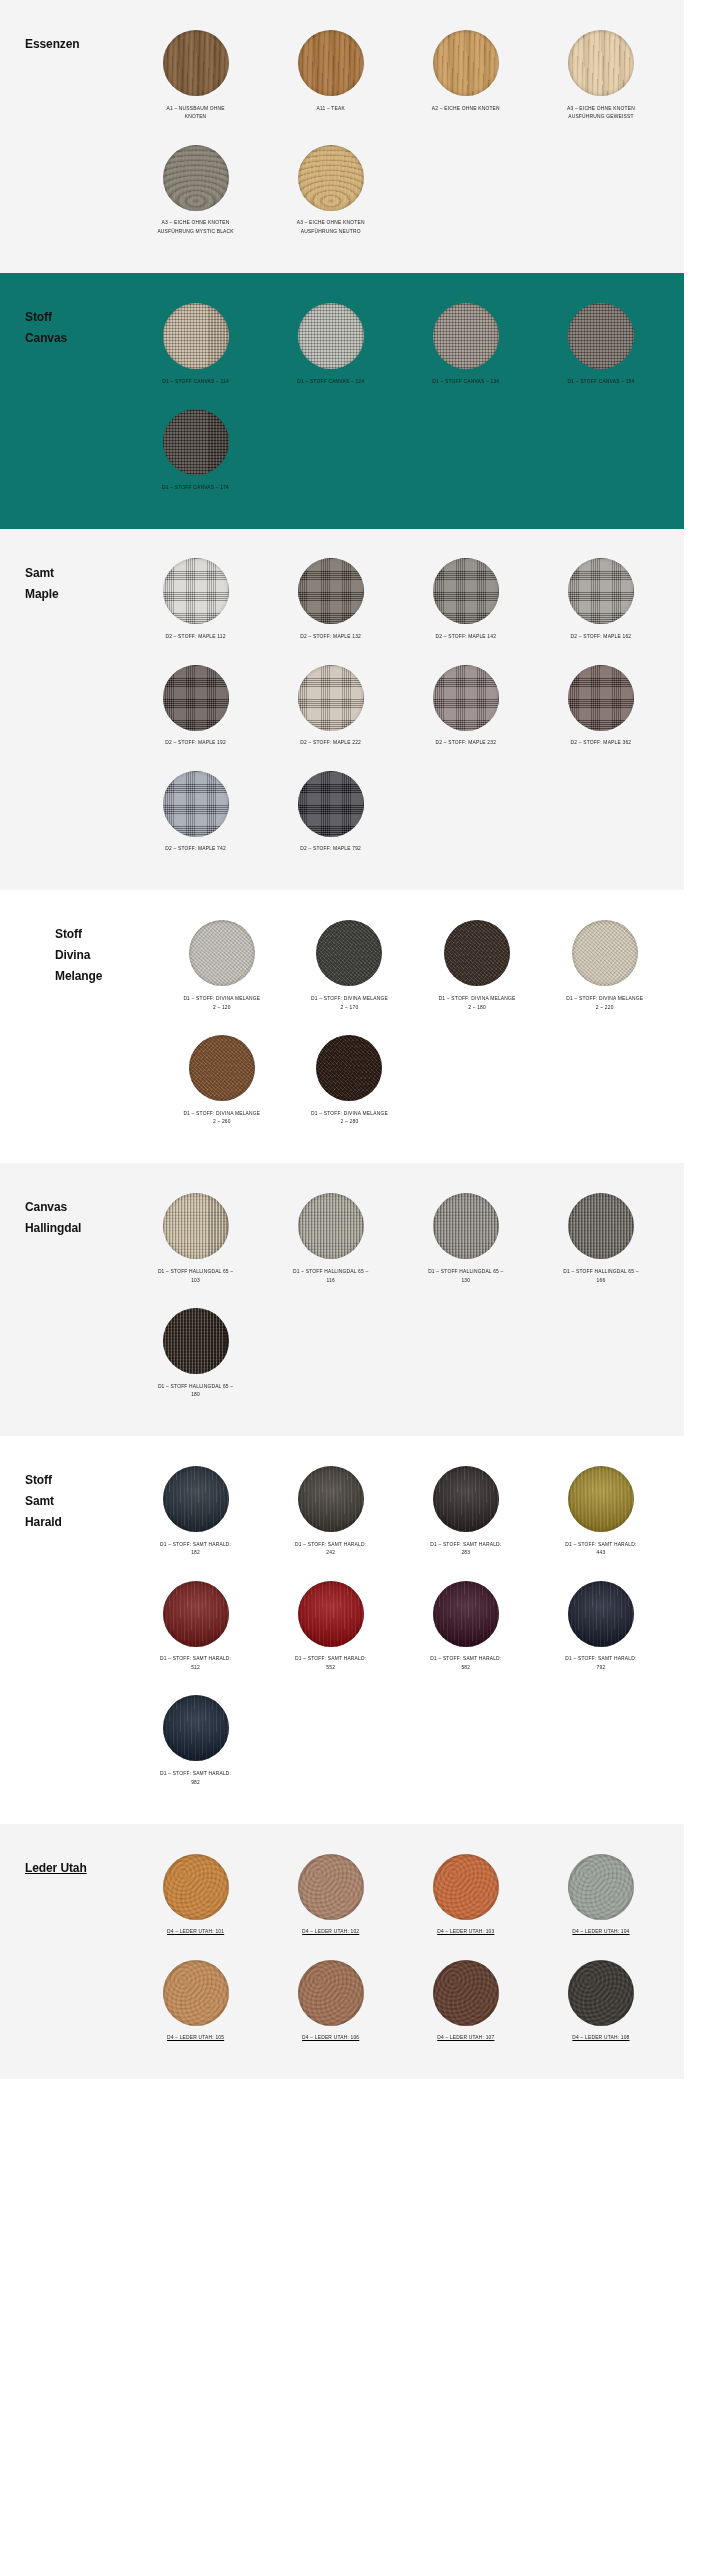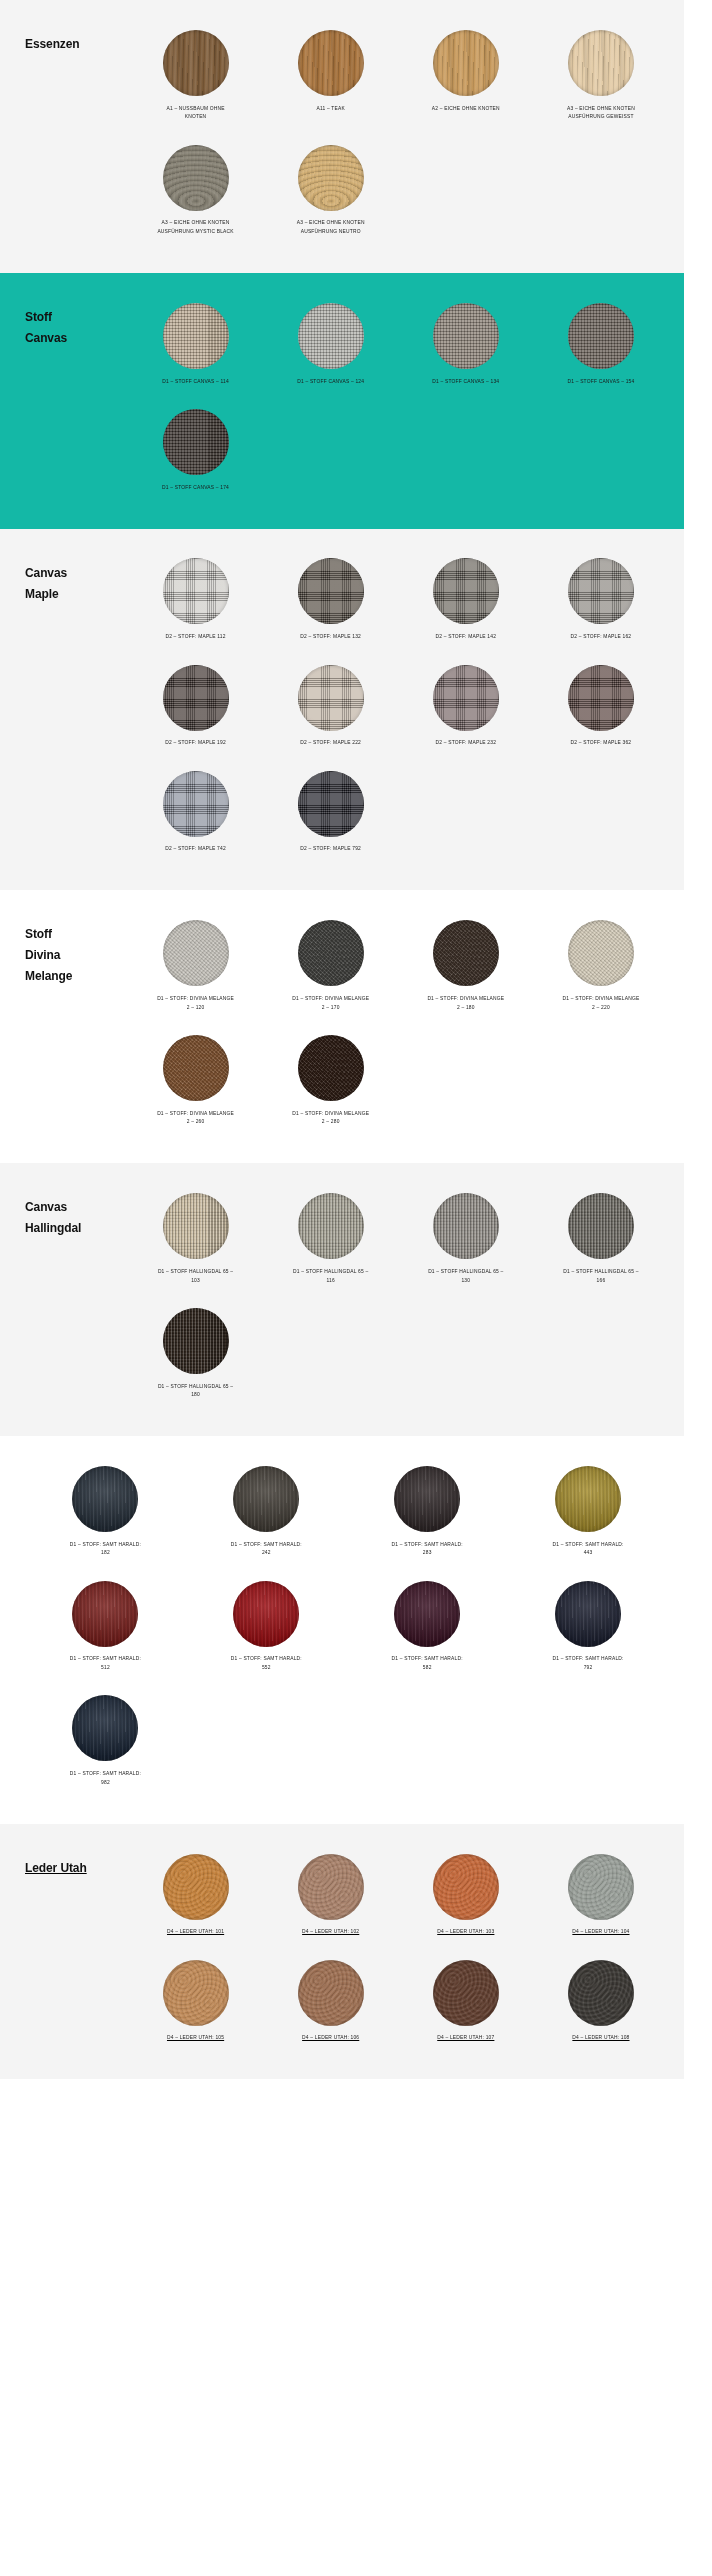--- a/index.html
+++ b/index.html
@@ -157,21 +157,21 @@
           </div>
           <div class="swatch">
             <div class="swatch-disc" style="background: rgb(216, 180, 120);">
               <div class="tex tex-wood-ring"></div>
             </div>
             <div class="swatch-label">A3 – EICHE OHNE KNOTEN AUSFÜHRUNG NEUTRO</div>
           </div>
         </div>
       </div>
     </section>
-    <section class="section bg-white" style="background: #14b8a6;">
+    <section class="section bg-white" style="background: #0f766e;">
       <div class="section-inner">
         <h2 class="section-title">Stoff Canvas</h2>
         <div class="swatch-grid">
           <div class="swatch">
             <div class="swatch-disc" style="background: rgb(191, 174, 150);">
               <div class="tex tex-weave"></div>
             </div>
             <div class="swatch-label">D1 – STOFF CANVAS – 114</div>
           </div>
           <div class="swatch">
@@ -196,21 +196,21 @@
             <div class="swatch-disc" style="background: rgb(58, 50, 45);">
               <div class="tex tex-weave"></div>
             </div>
             <div class="swatch-label">D1 – STOFF CANVAS – 174</div>
           </div>
         </div>
       </div>
     </section>
     <section class="section bg-grey" style="background: rgb(244, 244, 244);">
       <div class="section-inner">
-        <h2 class="section-title">Canvas Maple</h2>
+        <h2 class="section-title">Samt Maple</h2>
         <div class="swatch-grid">
           <div class="swatch">
             <div class="swatch-disc" style="background: rgb(207, 205, 201);">
               <div class="tex tex-weave-coarse"></div>
             </div>
             <div class="swatch-label">D2 – STOFF: MAPLE 112</div>
           </div>
           <div class="swatch">
             <div class="swatch-disc" style="background: rgb(90, 82, 72);">
               <div class="tex tex-weave-coarse"></div>
@@ -261,21 +261,21 @@
           </div>
           <div class="swatch">
             <div class="swatch-disc" style="background: rgb(35, 35, 43);">
               <div class="tex tex-weave-coarse"></div>
             </div>
             <div class="swatch-label">D2 – STOFF: MAPLE 792</div>
           </div>
         </div>
       </div>
     </section>
-    <section class="section bg-white" style="background: rgb(255, 255, 255);">
+    <section class="section bg-white" style="background: rgb(255, 255, 255); padding-left: 30px;">
       <div class="section-inner">
         <h2 class="section-title">Stoff Divina Melange</h2>
         <div class="swatch-grid">
           <div class="swatch">
             <div class="swatch-disc" style="background: rgb(201, 198, 191);">
               <div class="tex tex-melange"></div>
             </div>
             <div class="swatch-label">D1 – STOFF: DIVINA MELANGE 2 – 120</div>
           </div>
           <div class="swatch">
@@ -343,20 +343,21 @@
             <div class="swatch-disc" style="background: rgb(46, 36, 28);">
               <div class="tex tex-rib"></div>
             </div>
             <div class="swatch-label">D1 – STOFF HALLINGDAL 65 – 180</div>
           </div>
         </div>
       </div>
     </section>
     <section class="section bg-white" style="background: rgb(255, 255, 255);">
       <div class="section-inner">
+        <h2 class="section-title">Stoff Samt Harald</h2>
         <div class="swatch-grid">
           <div class="swatch">
             <div class="swatch-disc" style="background: rgb(39, 49, 60);">
               <div class="tex tex-velvet"></div>
             </div>
             <div class="swatch-label">D1 – STOFF: SAMT HARALD: 182</div>
           </div>
           <div class="swatch">
             <div class="swatch-disc" style="background: rgb(70, 65, 58);">
               <div class="tex tex-velvet"></div>

